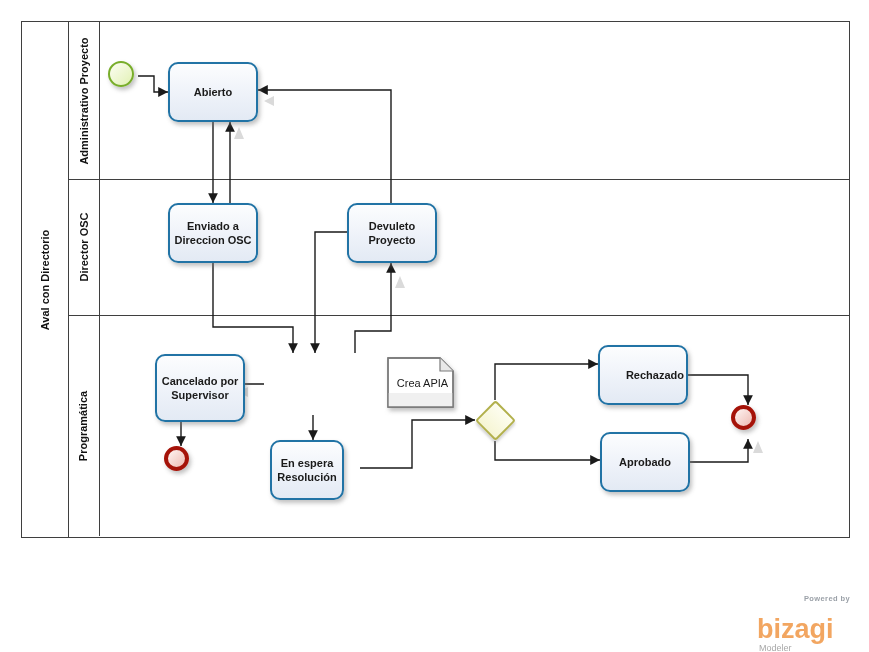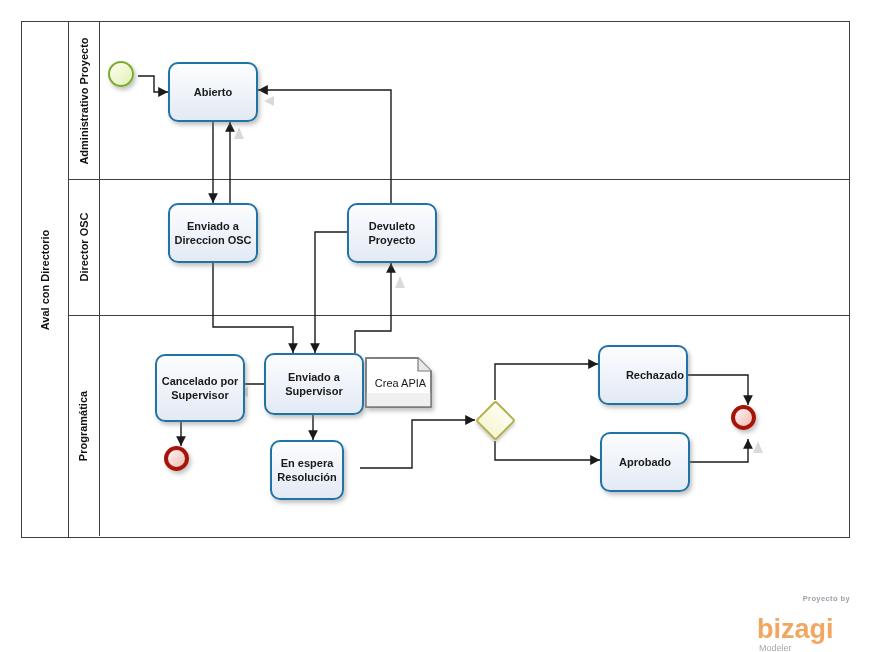--- a/index.html
+++ b/index.html
@@ -43,21 +43,21 @@
   .event{border-radius:50%;box-shadow:2px 3px 4px rgba(120,120,120,0.45);}
   .start-event{left:108px;top:61px;width:26px;height:26px;border:2.5px solid #78ad2a;
     background:linear-gradient(135deg,#f7fbe7 20%,#e4f2ba 90%);}
   .end-event{width:25px;height:25px;border:4px solid #a51309;
     background:linear-gradient(135deg,#fbe9e6 20%,#efc0b8 90%);}
   .end-1{left:164px;top:446px;}
   .end-2{left:731px;top:405px;}
   .gateway{left:481px;top:406px;width:29px;height:29px;border:2px solid #b2b04b;border-radius:3px;
     transform:rotate(45deg);background:linear-gradient(180deg,#fdfdf0,#f6f5d4);
     box-shadow:2px 2px 3px rgba(140,140,140,0.4);}
-  .document{left:365px;top:357px;width:71px;height:51px;}
+  .document{left:387px;top:357px;width:71px;height:51px;}
   .document svg{position:absolute;left:0;top:0;filter:drop-shadow(2px 3px 2px rgba(130,130,130,0.5));}
   .document .doc-label{position:absolute;left:0;top:0;width:100%;height:100%;
     display:flex;align-items:center;justify-content:center;font-size:11px;}
   
   .branding{position:absolute;left:757px;top:595px;width:95px;z-index:10;line-height:1;}
   .powered-by{text-align:right;font-size:7.5px;font-weight:bold;color:#9ba1a8;letter-spacing:.4px;padding-right:2px;}
   .brand-name{font-size:27px;font-weight:bold;color:#f2a661;letter-spacing:0px;margin-top:13px;}
   .brand-product{font-size:9px;color:#a8a8a8;margin-top:1px;padding-left:2px;}
 </style>
 </head>
@@ -121,23 +121,20 @@
   </div>
   <div class="node task n-enviado-direccion">
     <span>Enviado a Direccion OSC</span>
   </div>
   <div class="node task n-devuleto">
     <span>Devuleto Proyecto</span>
   </div>
   <div class="node task n-cancelado">
     <span>Cancelado por Supervisor</span>
   </div>
-  <div class="node task n-enviado-supervisor">
-    <span>Enviado a Supervisor</span>
-  </div>
   <div class="node task n-en-espera">
     <span>En espera Resolución</span>
   </div>
   <div class="node task n-rechazado">
     <span>Rechazado</span>
   </div>
   <div class="node task n-aprobado">
     <span>Aprobado</span>
   </div>
 
@@ -145,18 +142,18 @@
     <svg width="67" height="51">
       <path d="M1,1 H53 L66,14 V50 H1 Z" fill="#ffffff" stroke="#7a7a7a" stroke-width="1.4"></path>
       <path d="M1,36 H66 V50 H1 Z" fill="#f0f0f0" stroke="none"></path>
       <path d="M1,1 H53 L66,14 V50 H1 Z" fill="none" stroke="#7a7a7a" stroke-width="1.4"></path>
       <path d="M53,1 V14 H66" fill="#e8e8e8" stroke="#7a7a7a" stroke-width="1.2"></path>
     </svg>
     <div class="doc-label">Crea APIA</div>
   </div>
 
   <div class="branding">
-    <div class="powered-by">Proyecto by</div>
+    <div class="powered-by">Powered by</div>
     <div class="brand-name">bizagi</div>
     <div class="brand-product">Modeler</div>
   </div>
 
 </div>
 
 </body></html>

